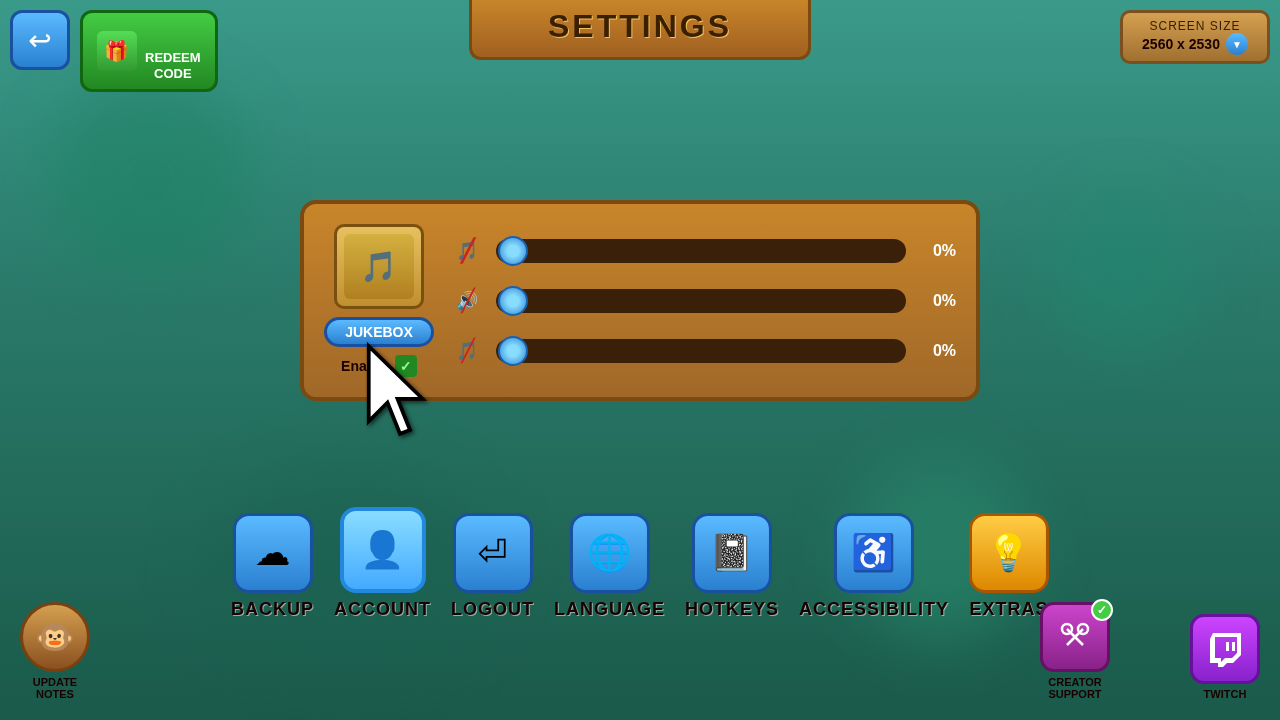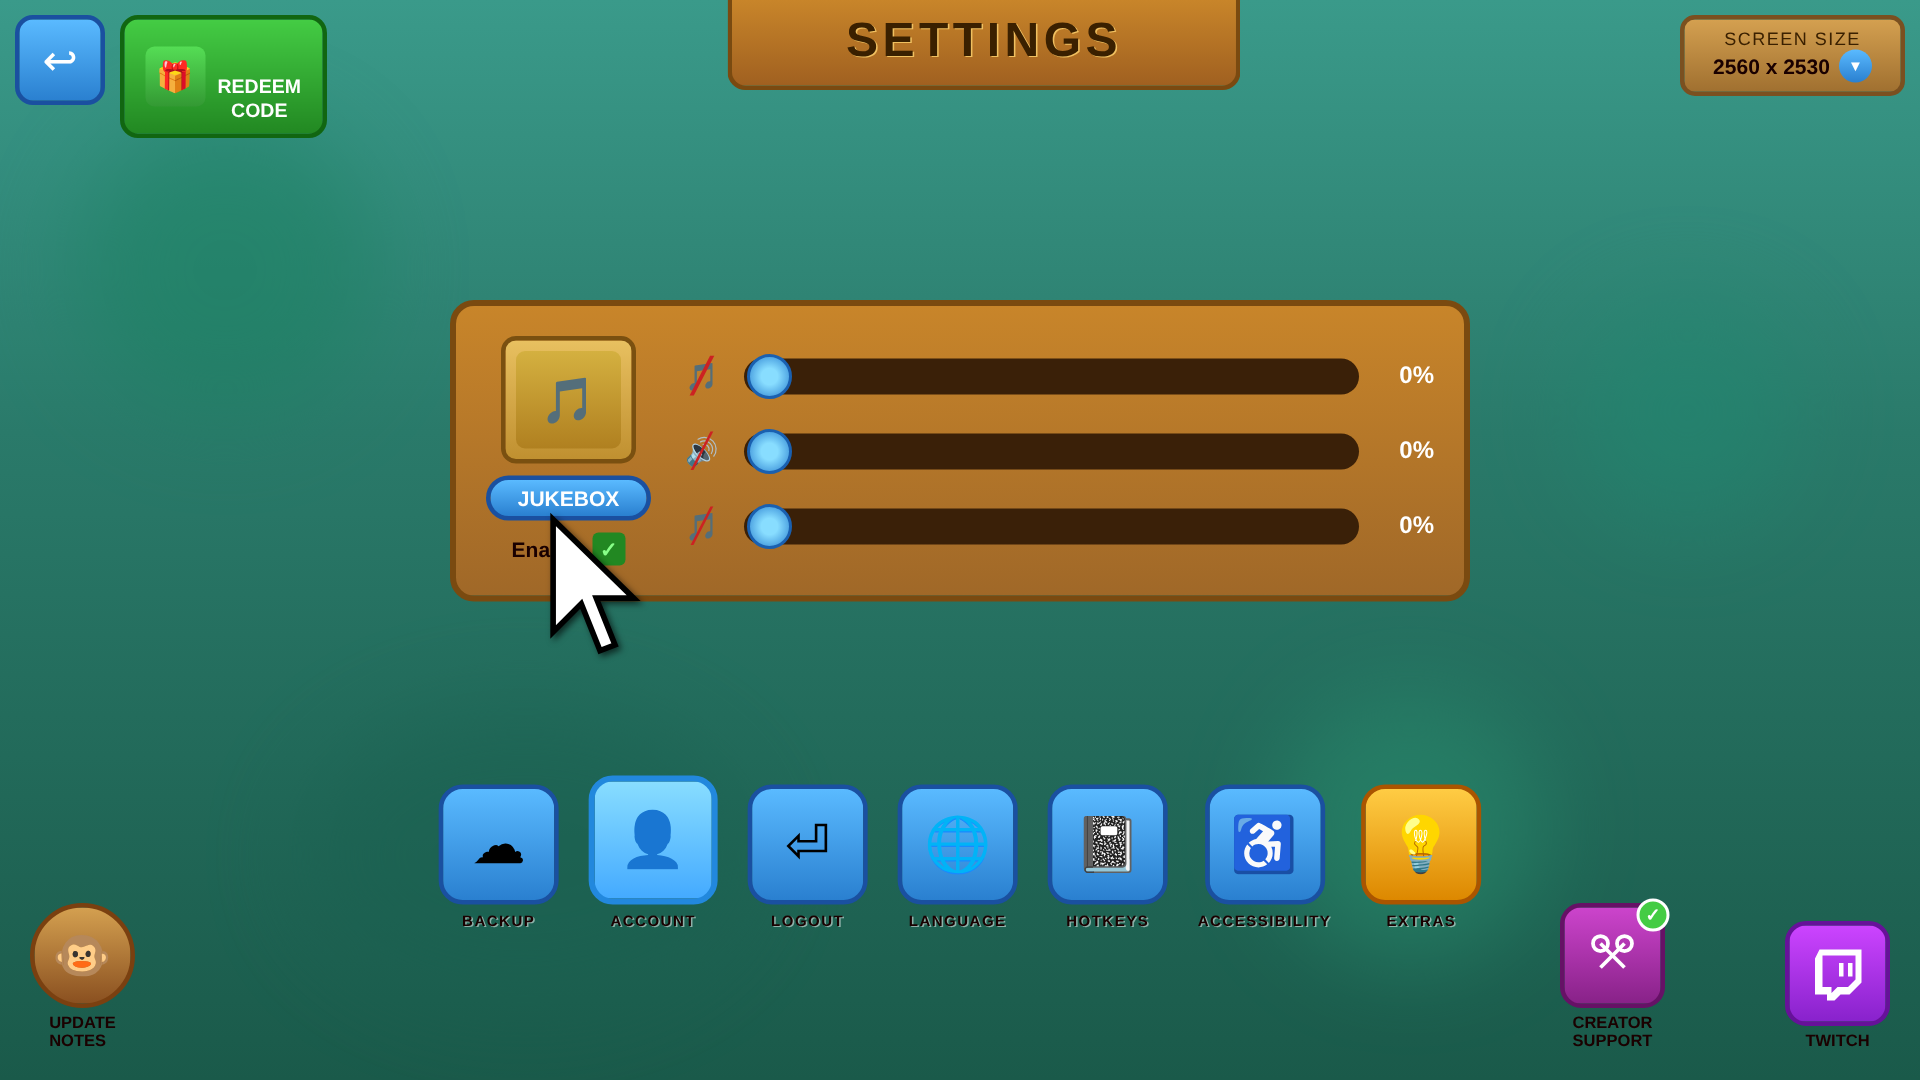--- a/index.html
+++ b/index.html
@@ -45,21 +45,20 @@
       position: absolute;
       top: 0;
       left: 50%;
       transform: translateX(-50%);
       background: linear-gradient(180deg, #c8852a 0%, #a06020 100%);
       border: 3px solid #7a4a10;
       border-top: none;
       border-radius: 0 0 12px 12px;
       padding: 8px 76px 12px;
       text-align: center;
-      margin-left: 16px;
     }
     .header-settings-text {
       font-size: 32px;
       font-weight: 900;
       color: #3a2000;
       text-transform: uppercase;
       letter-spacing: 3px;
       text-shadow: 1px 1px 0 #f0c060;
     }
 
@@ -334,21 +333,21 @@
       border: 3px solid #1a50a0;
     }
     .btn-icon-blue {
       background: linear-gradient(180deg, #5abaff 0%, #2a80d0 100%);
     }
     .btn-icon-orange {
       background: linear-gradient(180deg, #ffcc44 0%, #dd8800 100%);
       border-color: #aa5500;
     }
     .btn-label {
-      font-size: 10px;
+      font-size: 18px;
       font-weight: 900;
       color: #1a0000;
       text-transform: uppercase;
       letter-spacing: 1px;
       text-shadow: 1px 1px 0 rgba(255,255,255,0.5);
     }
 
     
     .footer-text {
       position: absolute;
@@ -380,20 +379,21 @@
       display: flex;
       align-items: center;
       justify-content: center;
       font-size: 32px;
     }
     .update-label {
       font-size: 11px;
       font-weight: 900;
       color: #1a0000;
       text-transform: uppercase;
+      text-align: center;
     }
 
     
     .creator-support {
       position: absolute;
       bottom: 20px;
       right: 170px;
       display: flex;
       flex-direction: column;
       align-items: center;

